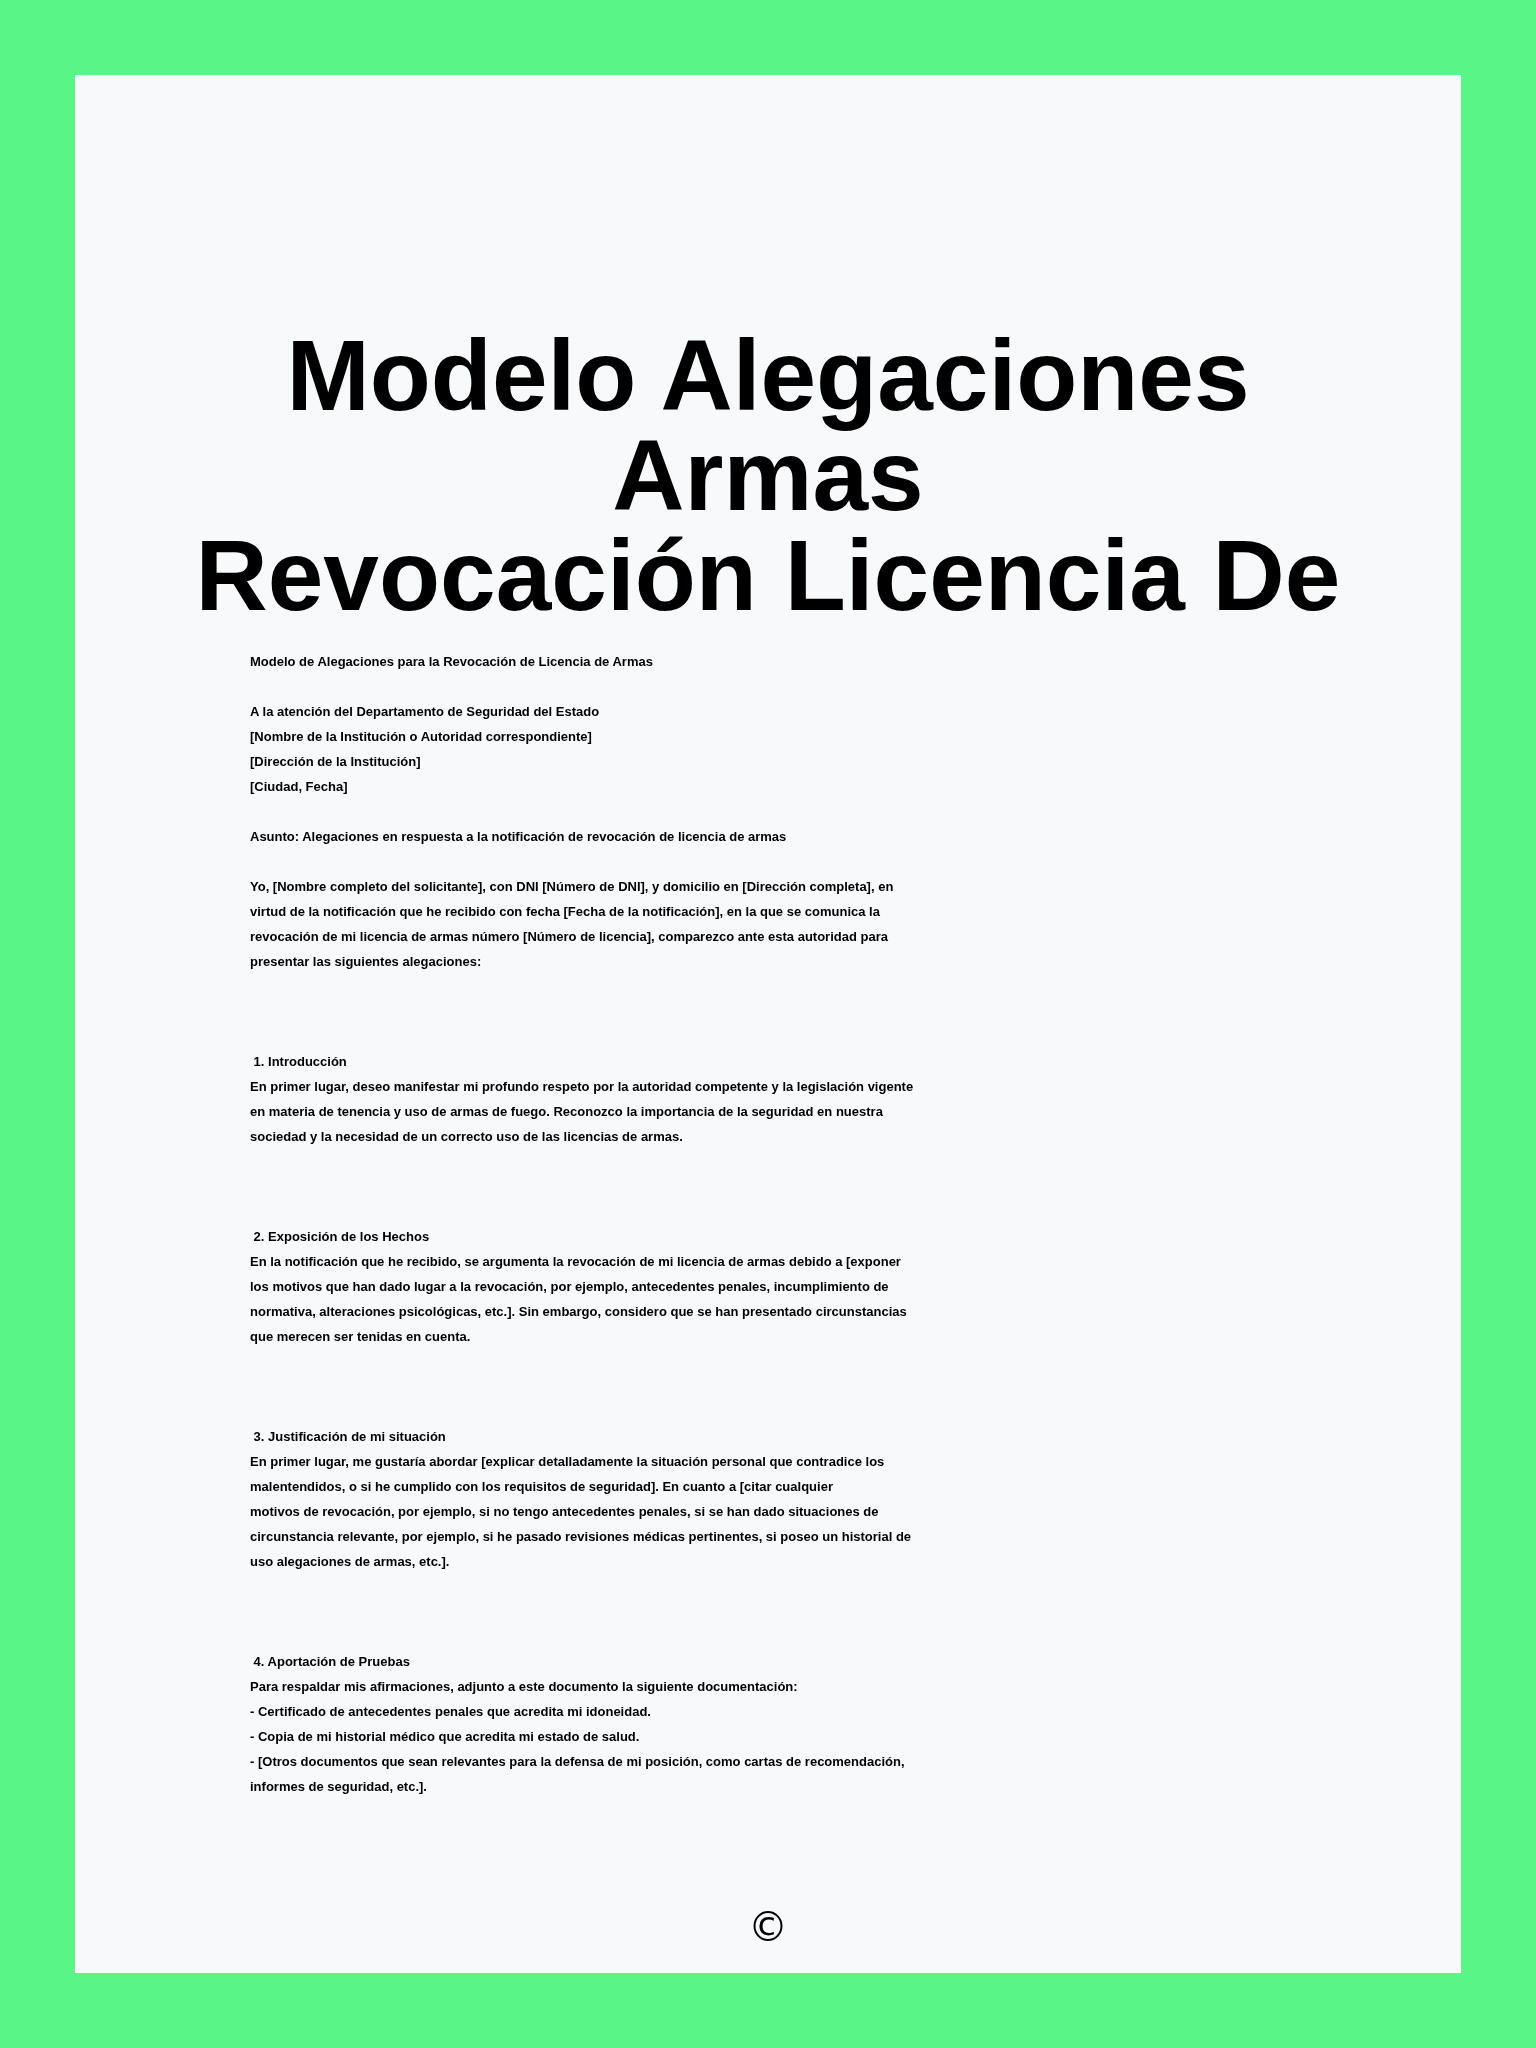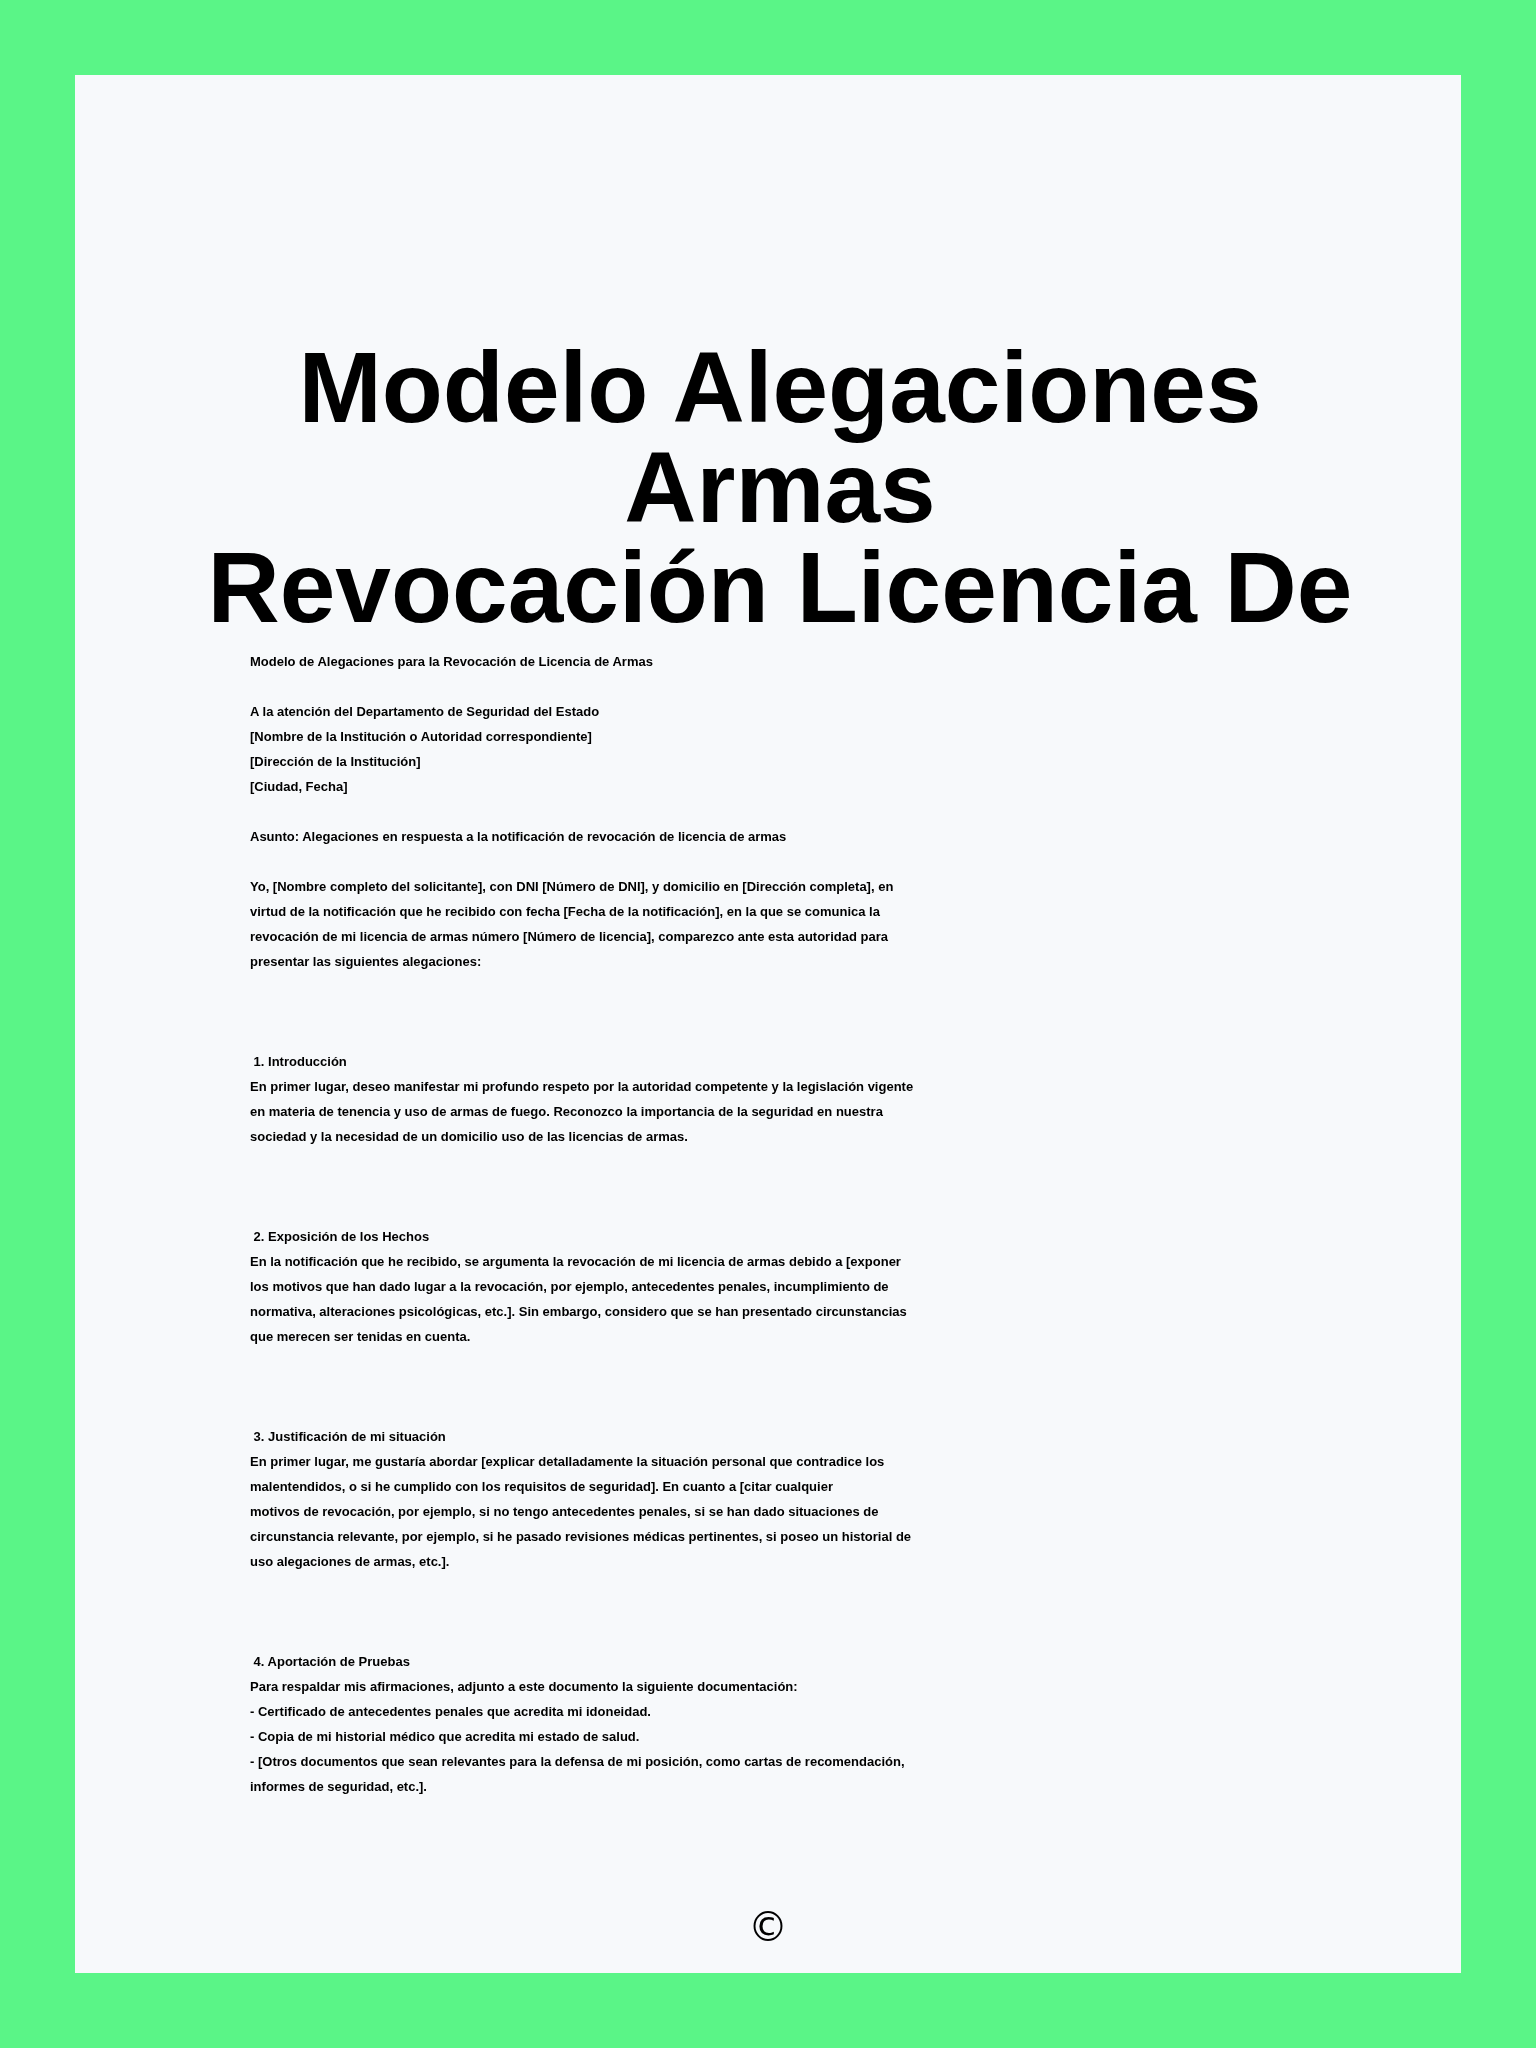--- a/index.html
+++ b/index.html
@@ -20,21 +20,21 @@
       top: 75px;
       width: 1386px;
       height: 1898px;
       background: #f7f9fb;
     }
     .title {
       position: absolute;
       left: 0;
       top: 250px;
       width: 1386px;
-      margin: 12px;
+      margin: 0;
       text-align: center;
       font-family: "Liberation Sans", sans-serif;
       font-weight: bold;
       font-size: 100px;
       line-height: 100px;
       color: #000;
       letter-spacing: 0px;
       transform: translateY(0);
     }
     .title span { display: block; }
@@ -95,21 +95,21 @@
       <span class="line">virtud de la notificación que he recibido con fecha [Fecha de la notificación], en la que se comunica la</span>
       <span class="line">revocación de mi licencia de armas número [Número de licencia], comparezco ante esta autoridad para</span>
       <span class="line">presentar las siguientes alegaciones:</span>
     </div>
     <div class="gap3"></div>
 
     <div>
       <span class="line"> 1. Introducción</span>
       <span class="line">En primer lugar, deseo manifestar mi profundo respeto por la autoridad competente y la legislación vigente</span>
       <span class="line">en materia de tenencia y uso de armas de fuego. Reconozco la importancia de la seguridad en nuestra</span>
-      <span class="line">sociedad y la necesidad de un domicilio uso de las licencias de armas.</span>
+      <span class="line">sociedad y la necesidad de un correcto uso de las licencias de armas.</span>
     </div>
     <div class="gap3"></div>
 
     <div>
       <span class="line"> 2. Exposición de los Hechos</span>
       <span class="line">En la notificación que he recibido, se argumenta la revocación de mi licencia de armas debido a [exponer</span>
       <span class="line">los motivos que han dado lugar a la revocación, por ejemplo, antecedentes penales, incumplimiento de</span>
       <span class="line">normativa, alteraciones psicológicas, etc.]. Sin embargo, considero que se han presentado circunstancias</span>
       <span class="line">que merecen ser tenidas en cuenta.</span>
     </div>

